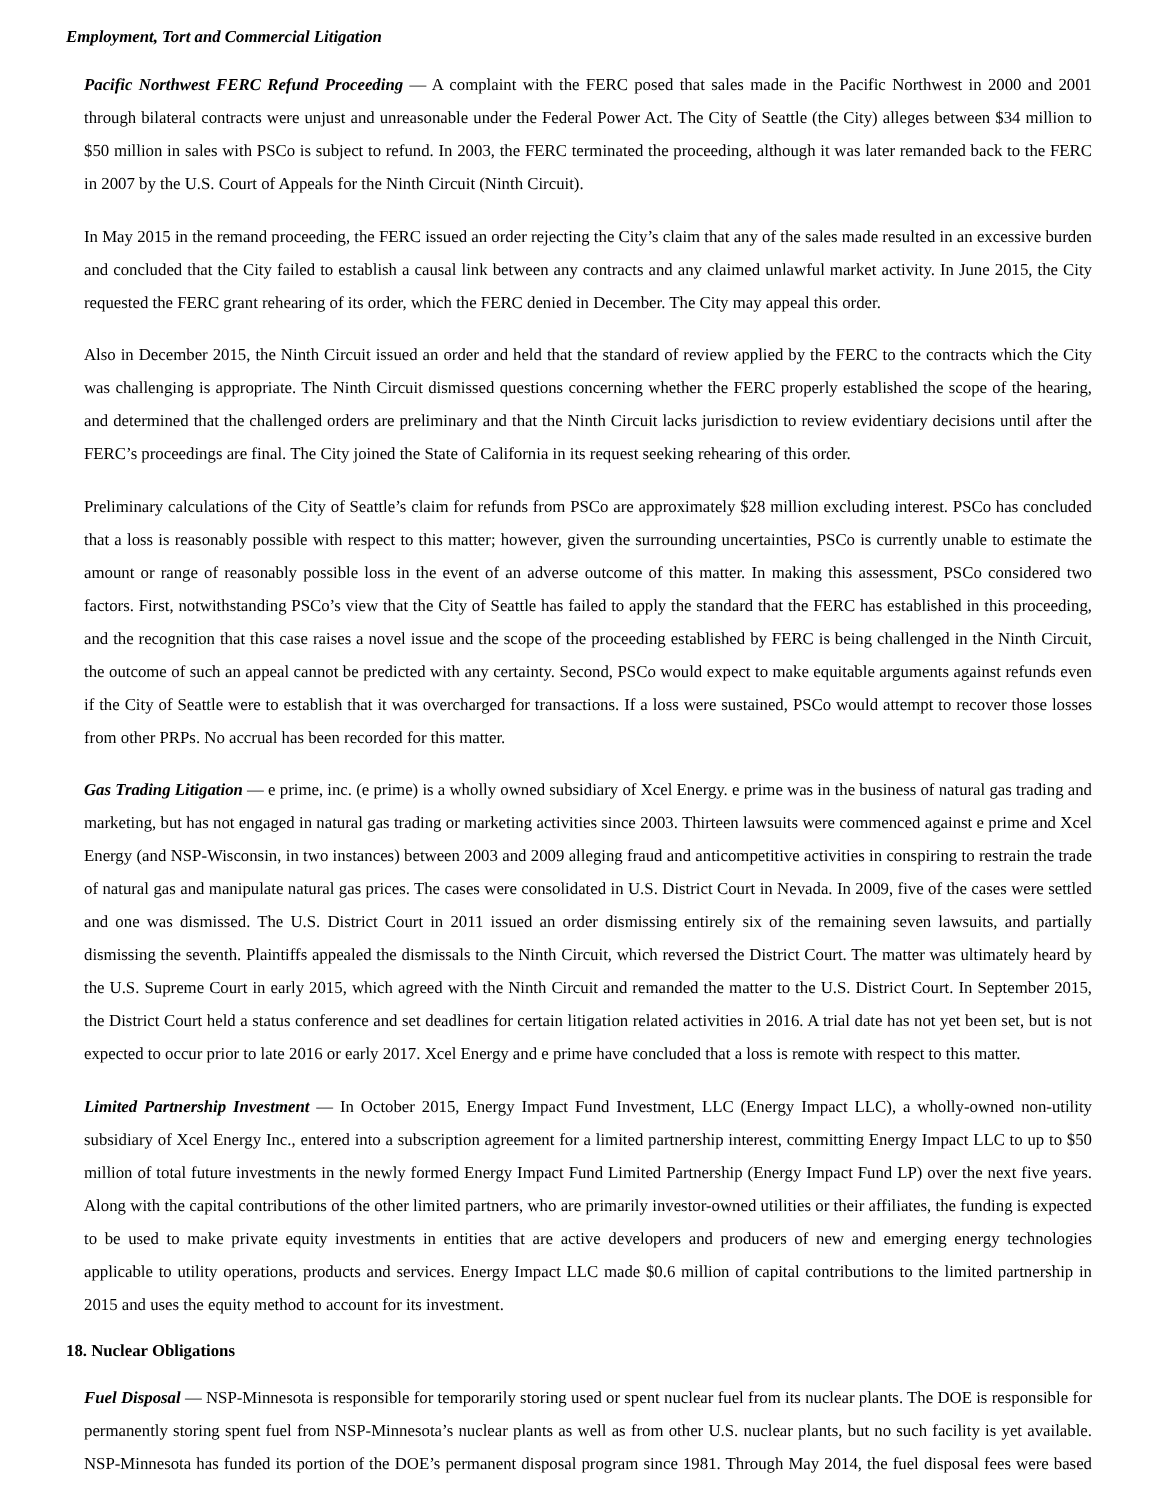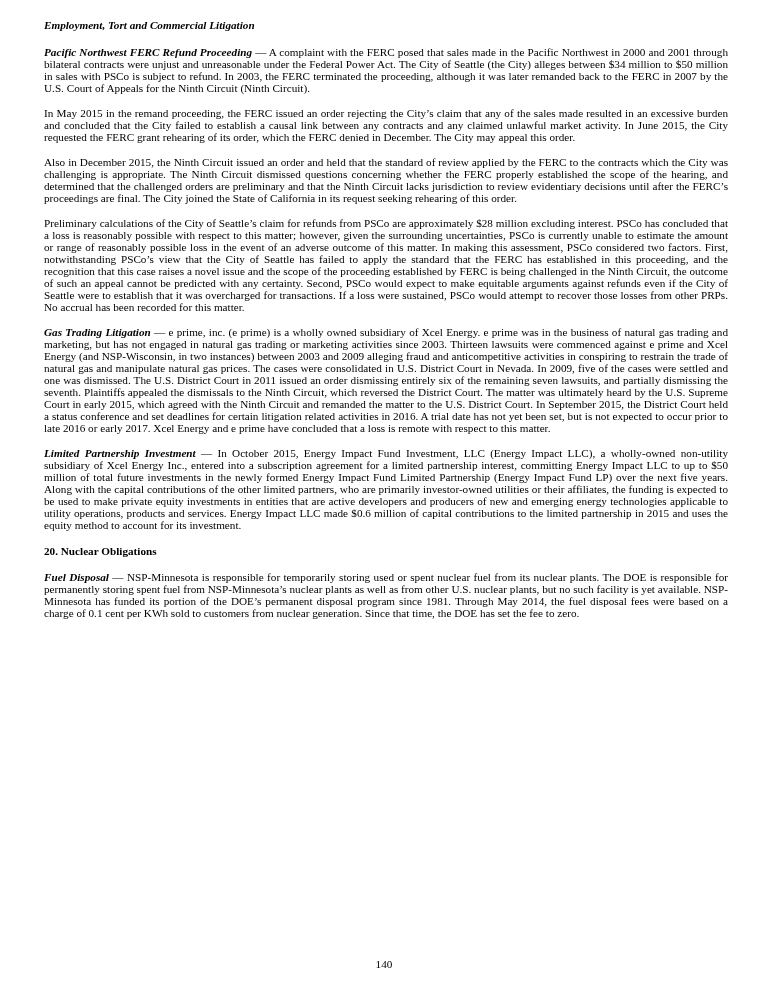--- a/index.html
+++ b/index.html
@@ -29,22 +29,22 @@
     margin: 0 0 13px 0;
   }
   .sub-head {
     font-weight: bold;
     font-size: 11.2px;
     line-height: 14.5px;
     margin: 0 0 13px 0;
   }
   p.body {
     font-size: 11.2px;
-    line-height: 12px;
-    margin: 0 0 13px 0;
+    line-height: 22px;
+    margin: 0 0 13px 12px;
     text-align: justify;
     text-justify: inter-word;
   }
   p.body.last {
     margin-bottom: 13px;
   }
   .run-head {
     font-weight: bold;
     font-style: italic;
   }
@@ -72,18 +72,18 @@
   <p class="body">Also in December 2015, the Ninth Circuit issued an order and held that the standard of review applied by the FERC to the contracts which the City was challenging is appropriate.  The Ninth Circuit dismissed questions concerning whether the FERC properly established the scope of the hearing, and determined that the challenged orders are preliminary and that the Ninth Circuit lacks jurisdiction to review evidentiary decisions until after the FERC’s proceedings are final.  The City joined the State of California in its request seeking rehearing of this order.</p>
 
   <p class="body">Preliminary calculations of the City of Seattle’s claim for refunds from PSCo are approximately $28 million excluding interest.  PSCo has concluded that a loss is reasonably possible with respect to this matter; however, given the surrounding uncertainties, PSCo is currently unable to estimate the amount or range of reasonably possible loss in the event of an adverse outcome of this matter.  In making this assessment, PSCo considered two factors.  First, notwithstanding PSCo’s view that the City of Seattle has failed to apply the standard that the FERC has established in this proceeding, and the recognition that this case raises a novel issue and the scope of the proceeding established by FERC is being challenged in the Ninth Circuit, the outcome of such an appeal cannot be predicted with any certainty.  Second, PSCo would expect to make equitable arguments against refunds even if the City of Seattle were to establish that it was overcharged for transactions.  If a loss were sustained, PSCo would attempt to recover those losses from other PRPs.  No accrual has been recorded for this matter.</p>
 
   <p class="body"><span class="run-head">Gas Trading Litigation</span><span> — e prime, inc. (e prime) is a wholly owned subsidiary of Xcel Energy.  e prime was in the business of natural gas trading and marketing, but has not engaged in natural gas trading or marketing activities since 2003.  Thirteen lawsuits were commenced against e prime and Xcel Energy (and NSP-Wisconsin, in two instances) between 2003 and 2009 alleging fraud and anticompetitive activities in conspiring to restrain the trade of natural gas and manipulate natural gas prices.  The cases were consolidated in U.S. District Court in Nevada.  In 2009, five of the cases were settled and one was dismissed.  The U.S. District Court in 2011 issued an order dismissing entirely six of the remaining seven lawsuits, and partially dismissing the seventh.  Plaintiffs appealed the dismissals to the Ninth Circuit, which reversed the District Court.  The matter was ultimately heard by the U.S. Supreme Court in early 2015, which agreed with the Ninth Circuit and remanded the matter to the U.S. District Court.  In September 2015, the District Court held a status conference and set deadlines for certain litigation related activities in 2016.  A trial date has not yet been set, but is not expected to occur prior to late 2016 or early 2017.  Xcel Energy and e prime have concluded that a loss is remote with respect to this matter.</span></p>
 
 
   <p class="body"><span class="run-head">Limited Partnership Investment</span><span> — In October 2015, Energy Impact Fund Investment, LLC (Energy Impact LLC), a wholly-owned non-utility subsidiary of Xcel Energy Inc., entered into a subscription agreement for a limited partnership interest, committing Energy Impact LLC to up to $50 million of total future investments in the newly formed Energy Impact Fund Limited Partnership (Energy Impact Fund LP) over the next five years.  Along with the capital contributions of the other limited partners, who are primarily investor-owned utilities or their affiliates, the funding is expected to be used to make private equity investments in entities that are active developers and producers of new and emerging energy technologies applicable to utility operations, products and services.  Energy Impact LLC made $0.6 million of capital contributions to the limited partnership in 2015 and uses the equity method to account for its investment.</span></p>
 
 
-  <div class="sub-head">20.  Nuclear Obligations</div>
+  <div class="sub-head">18.  Nuclear Obligations</div>
 
   <p class="body last"><span class="run-head">Fuel Disposal</span><span> — NSP-Minnesota is responsible for temporarily storing used or spent nuclear fuel from its nuclear plants.  The DOE is responsible for permanently storing spent fuel from NSP-Minnesota’s nuclear plants as well as from other U.S. nuclear plants, but no such facility is yet available.  NSP-Minnesota has funded its portion of the DOE’s permanent disposal program since 1981.  Through May 2014, the fuel disposal fees were based on a charge of 0.1 cent per KWh sold to customers from nuclear generation.  Since that time, the DOE has set the fee to zero.</span></p>
 
   <div class="pagenum">140</div>
 </div>
 
 </body></html>

